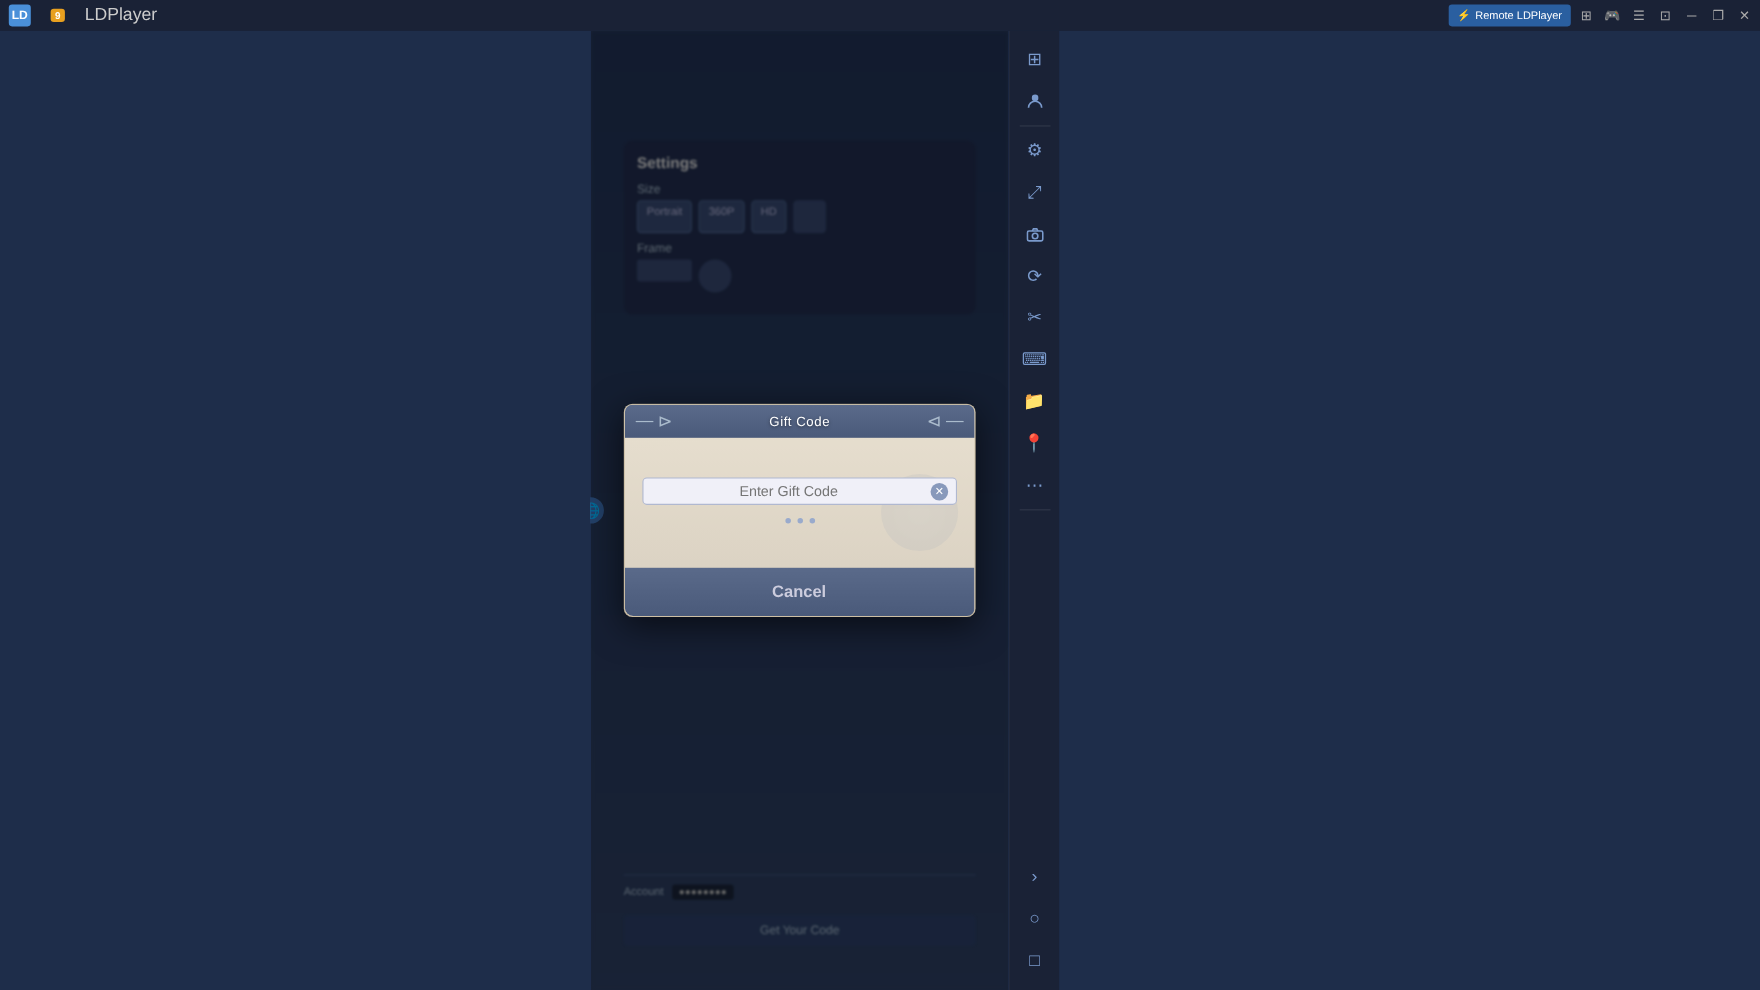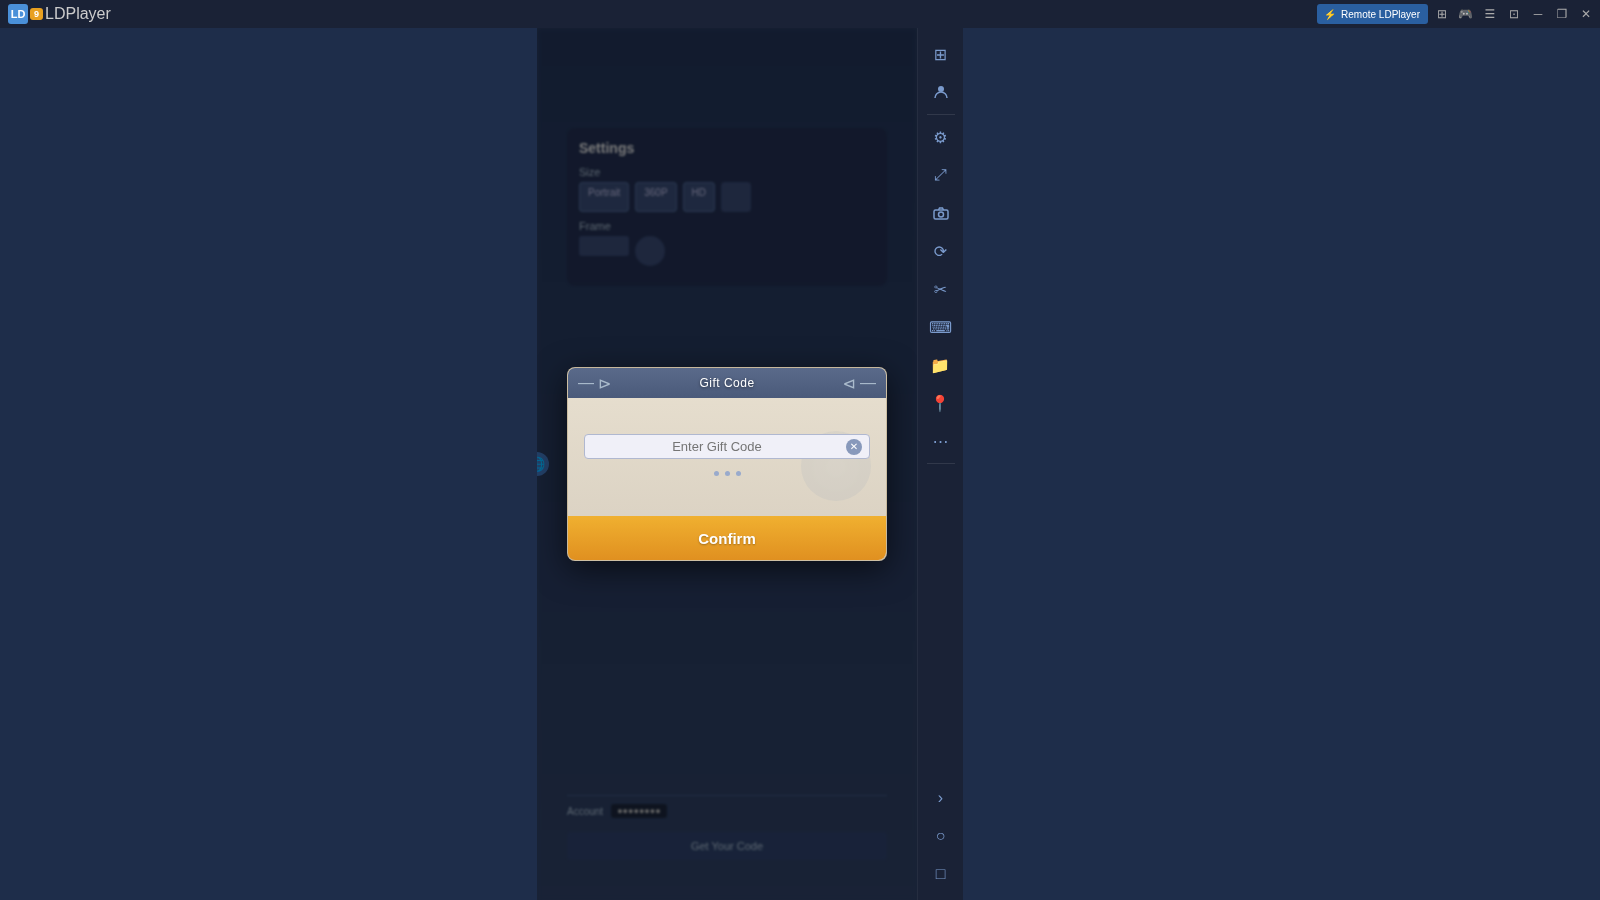--- a/index.html
+++ b/index.html
@@ -23,21 +23,21 @@
       background: #1a2236;
       display: flex;
       align-items: center;
       justify-content: space-between;
       z-index: 100;
     }
 
     .titlebar-left {
       display: flex;
       align-items: center;
-      gap: 2px;
+      gap: 18px;
       padding-left: 8px;
     }
 
     .titlebar-logo {
       width: 20px;
       height: 20px;
       background: #4a90d9;
       border-radius: 3px;
       display: flex;
       align-items: center;
@@ -523,21 +523,21 @@
           <div class="dialog-dots">
             <div class="dialog-dot"></div>
             <div class="dialog-dot"></div>
             <div class="dialog-dot"></div>
           </div>
 
           <div style="height:16px;"></div>
         </div>
 
         <div class="dialog-footer">
-          <button class="btn-confirm">Confirm</button>
+          <button class="btn-cancel">Cancel</button>
         </div>
       </div>
     </div>
   </div>
 
   <div class="right-sidebar">
     <div class="sidebar-icon">⊞</div>
     <div class="sidebar-icon">
       <svg width="16" height="16" viewBox="0 0 16 16" fill="#7a9acc">
         <circle cx="8" cy="5" r="3"></circle>

